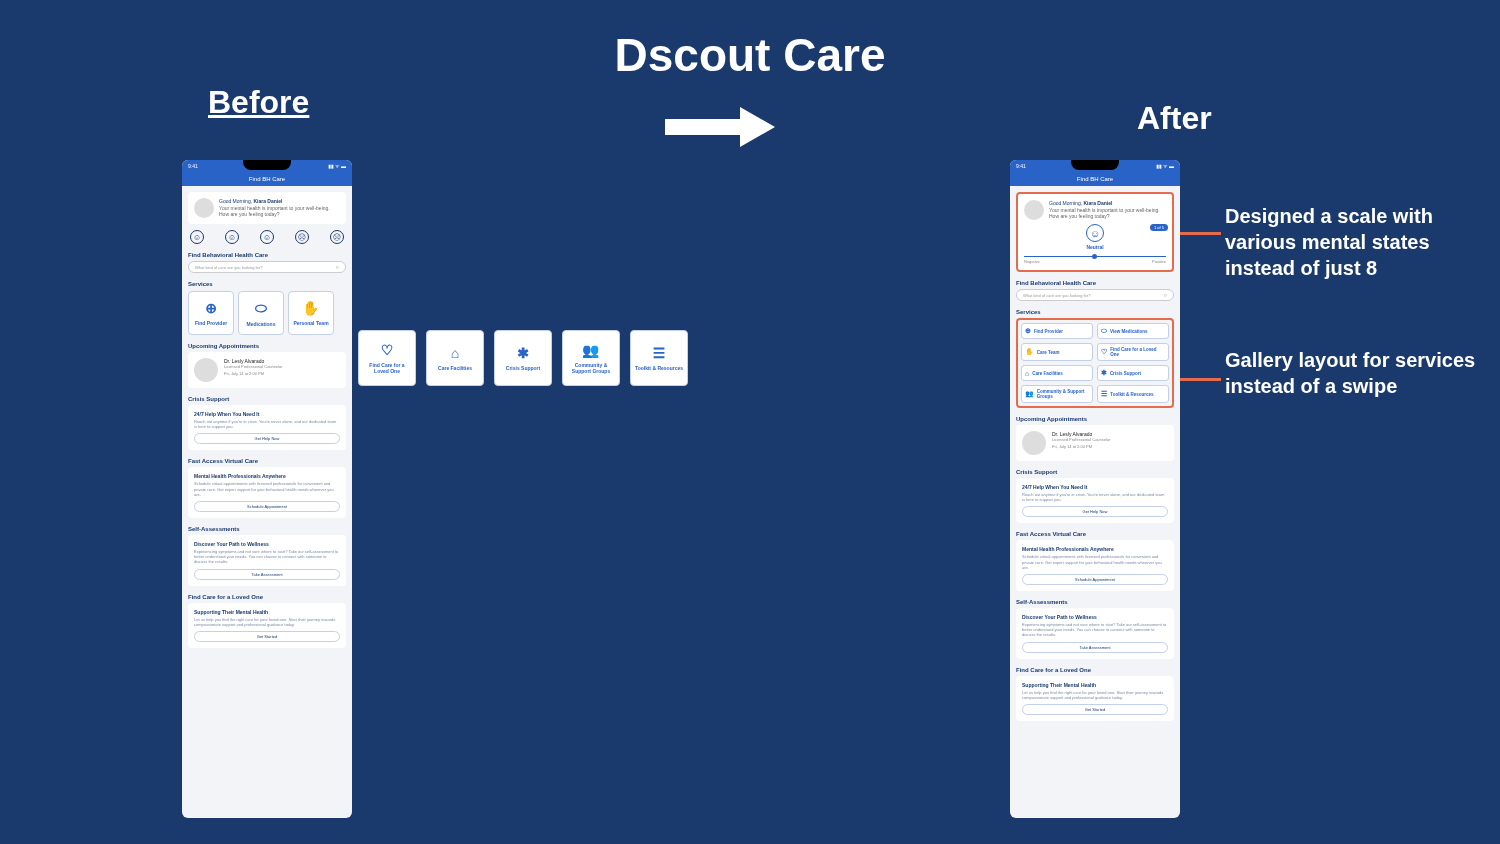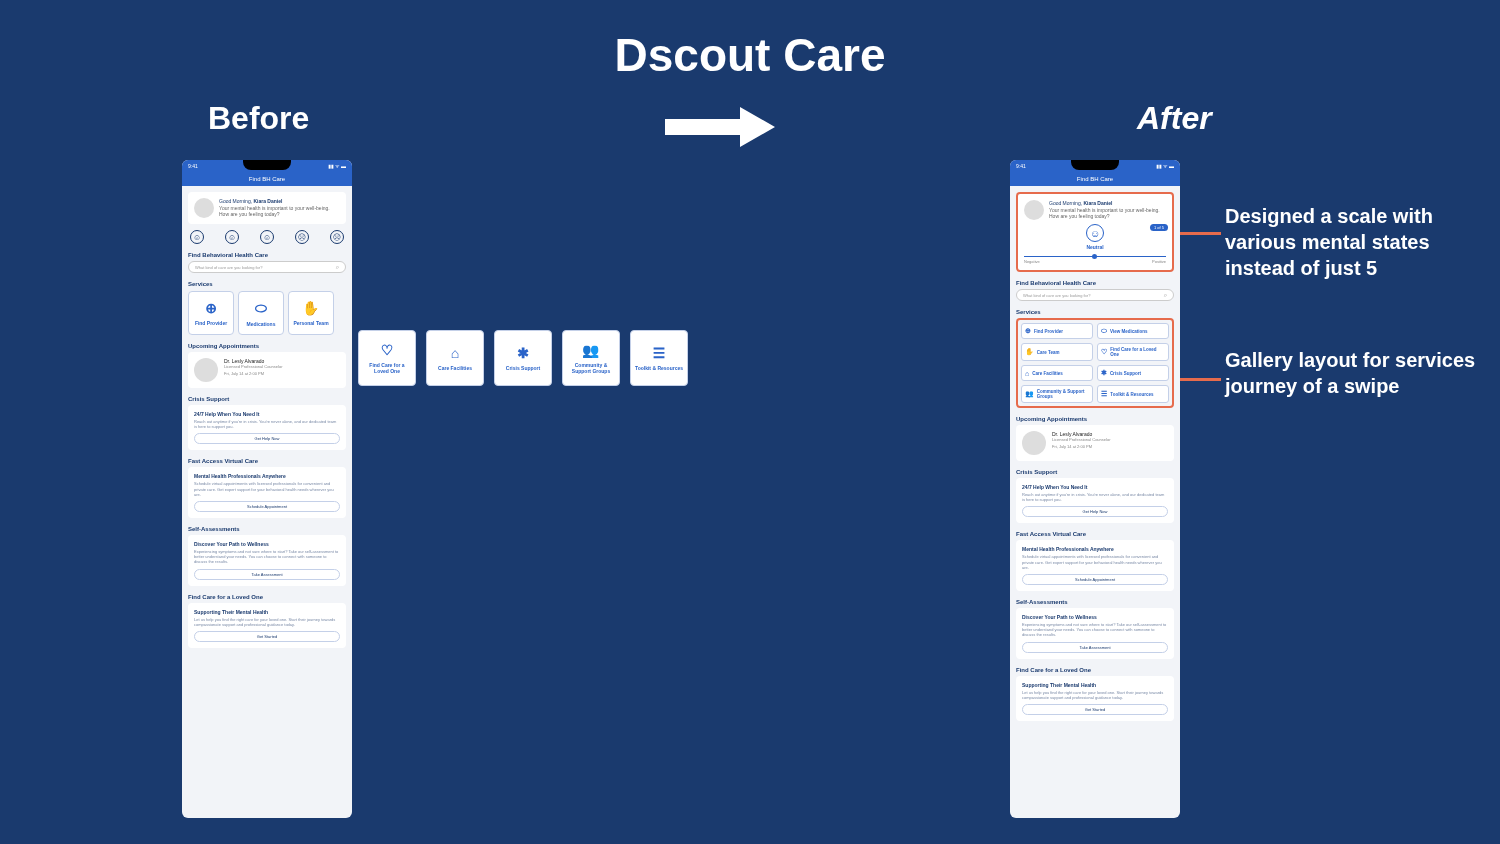--- a/index.html
+++ b/index.html
@@ -15,32 +15,32 @@
 .title {
   position: absolute;
   top: 28px;
   left: 50%;
   transform: translateX(-50%);
   font-size: 46px;
   font-weight: 800;
 }
 .label-before {
   position: absolute;
-  top: 100px;
+  top: 84px;
   left: 208px;
   font-size: 32px;
   font-weight: 800;
+  text-decoration: underline;
 }
 .label-after {
   position: absolute;
   top: 100px;
   left: 1137px;
   font-size: 32px;
   font-weight: 800;
-  font-style: italic;
 }
 .arrow {
   position: absolute;
   top: 102px;
   left: 660px;
 }
 .note1 {
   position: absolute;
   top: 203px;
   left: 1225px;
@@ -322,22 +322,22 @@
 <div class="title">Dscout Care</div>
 <div class="label-before">Before</div>
 <div class="label-after">After</div>
 
 <div class="arrow">
   <svg width="120" height="50" viewBox="0 0 120 50">
       <path d="M5 17 H80 V5 L115 25 L80 45 V33 H5 Z" fill="#fff"></path>
     </svg>
 </div>
 
-<div class="note1">Designed a scale with various mental states instead of just 5</div>
-<div class="note2">Gallery layout for services journey of a swipe</div>
+<div class="note1">Designed a scale with various mental states instead of just 8</div>
+<div class="note2">Gallery layout for services instead of a swipe</div>
 <div class="conn1"></div>
 <div class="conn2"></div>
 
 <div class="phone phone-before">
   <div class="statusbar">
     <span>9:41</span>
     <div class="notch"></div>
     <span>▮▮ ᯤ ▬</span>
   </div>
   <div class="navbar">Find BH Care</div>

